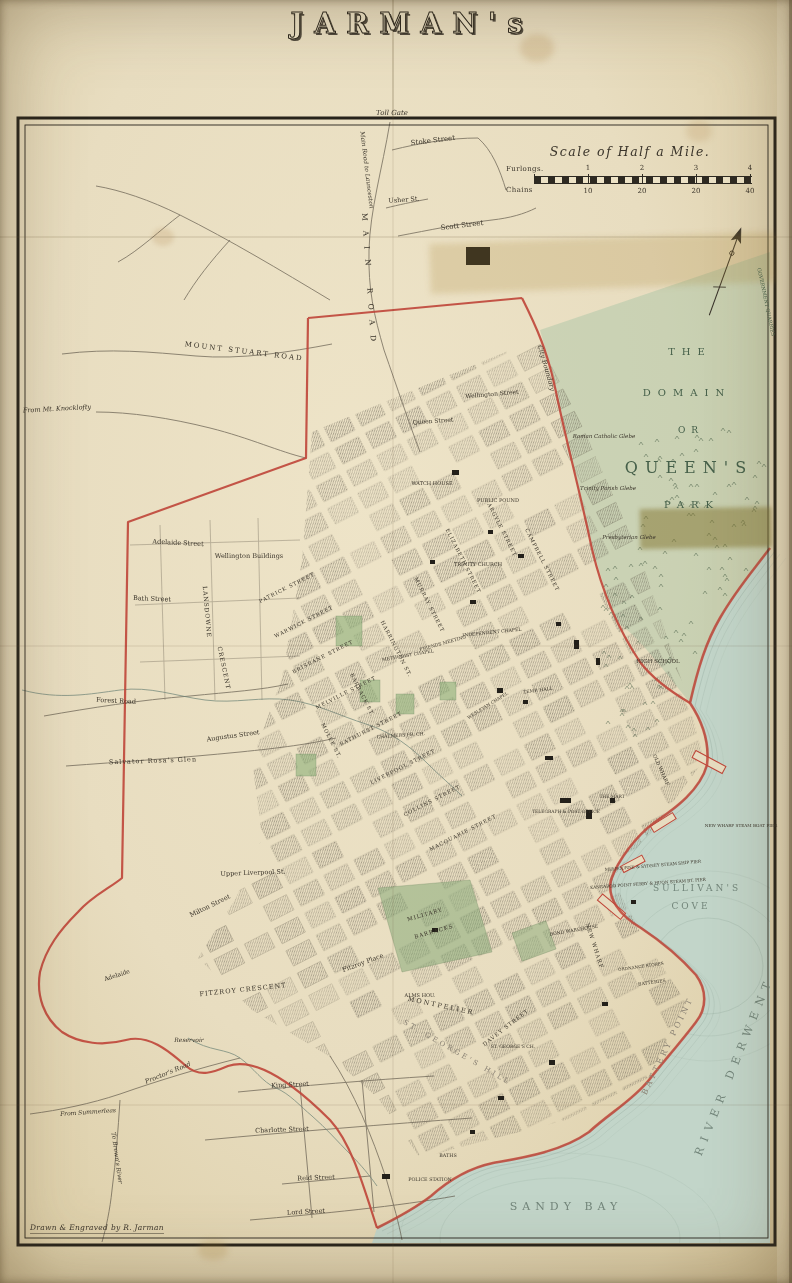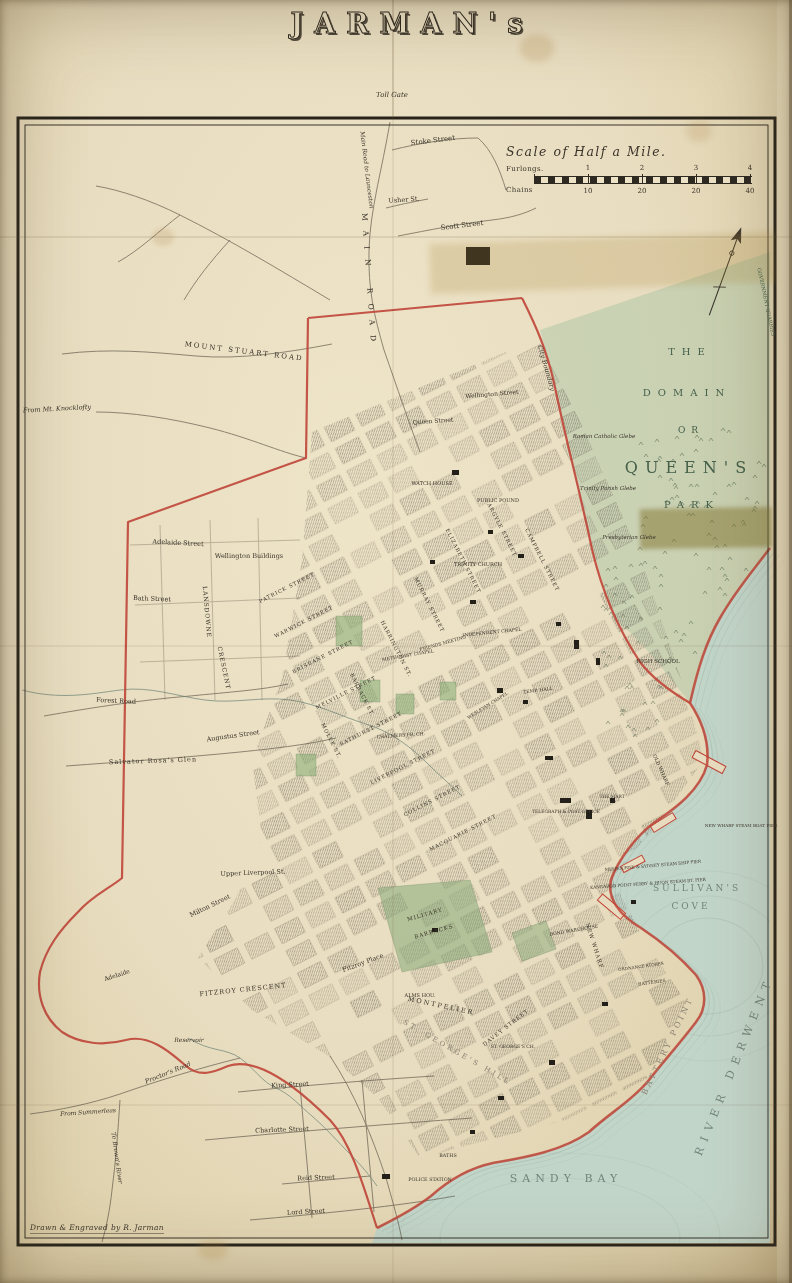--- a/index.html
+++ b/index.html
@@ -14,21 +14,21 @@
   .map-label{position:absolute;white-space:nowrap;line-height:1;transform-origin:50% 50%;}
   .title-block{position:absolute;top:8px;left:16px;width:100%;text-align:center;z-index:4;}
   .title-jarmans{display:inline-block;font-family:"DejaVu Serif",serif;font-weight:700;font-size:27px;
     letter-spacing:11px;color:#ece2c6;-webkit-text-stroke:1px #2b261d;
     text-shadow:2px 2px 0 rgba(43,38,29,.8);}
   .title-main{margin-top:4px;font-family:"Liberation Sans","DejaVu Sans",sans-serif;font-weight:700;
     color:#1f1b14;display:flex;justify-content:center;align-items:baseline;gap:16px;}
   .title-main .big{font-size:45px;letter-spacing:5px;transform:scaleY(1.06);}
   .title-main .small{font-size:28px;letter-spacing:1px;}
   .scale-bar{position:absolute;left:506px;top:144px;width:248px;z-index:4;}
-  .sb-title{font-style:italic;font-size:12.5px;text-align:left;letter-spacing:1.5px;color:#3a342a;}
+  .sb-title{font-style:italic;font-size:12.5px;text-align:center;letter-spacing:1.5px;color:#3a342a;}
   .sb-body{position:relative;margin-top:3px;height:36px;}
   .sb-unit-top{position:absolute;left:0;top:3px;font-size:7px;letter-spacing:.4px;}
   .sb-unit-bottom{position:absolute;left:0;bottom:4px;font-size:7px;letter-spacing:.4px;}
   .sb-rule{position:absolute;left:28px;right:2px;top:14px;height:6px;
     border-top:1.2px solid #2e2a22;border-bottom:1.2px solid #2e2a22;
     background:repeating-linear-gradient(90deg,#2e2a22 0 7px,rgba(236,226,198,.92) 7px 14px);}
   .sb-f,.sb-c{position:absolute;font-size:7px;transform:translateX(-50%);}
   .sb-f{top:2px;} .sb-c{bottom:3px;}
   .sb-tick{position:absolute;top:12px;width:1px;height:10px;background:#2e2a22;}
   .credit-drawn{position:absolute;left:30px;top:1223px;font-size:7.5px;font-style:italic;
@@ -1029,21 +1029,21 @@
   <div class="stain" style="left:198px;top:1240px;width:30px;height:20px;background:rgba(170,130,55,.2);border-radius:50%;filter:blur(3px);"></div>
   <div class="crease" style="left:392px;top:0;width:2px;height:118px;background:rgba(100,80,50,.22);filter:blur(.5px);"></div>
   <div class="crease" style="left:392px;top:118px;width:2px;height:1165px;background:rgba(100,80,50,.08);"></div>
   <div class="crease" style="left:0;top:236px;width:792px;height:2px;background:rgba(100,80,50,.12);"></div>
   <div class="crease" style="left:0;top:645px;width:792px;height:2px;background:rgba(100,80,50,.08);"></div>
   <div class="crease" style="left:0;top:1104px;width:792px;height:2px;background:rgba(100,80,50,.08);"></div>
   <div class="right-margin"></div>
   <div class="scan-edge"></div>
 
   <div class="label-layer" id="label-layer">
-      <span class="map-label" style="left: 392px; top: 95px; font-size: 7px; font-style: italic; color: rgb(58, 52, 42); transform: translate(-50%, -50%) rotate(0deg);">Toll Gate</span>
+      <span class="map-label" style="left: 392px; top: 113px; font-size: 7px; font-style: italic; color: rgb(58, 52, 42); transform: translate(-50%, -50%) rotate(0deg);">Toll Gate</span>
       <span class="map-label" style="left: 367px; top: 170px; font-size: 6px; font-style: italic; color: rgb(58, 52, 42); transform: translate(-50%, -50%) rotate(83deg);">Main Road to Launceston</span>
       <span class="map-label" style="left: 433px; top: 141px; font-size: 7px; color: rgb(58, 52, 42); transform: translate(-50%, -50%) rotate(-7deg);">Stoke Street</span>
       <span class="map-label" style="left: 404px; top: 200px; font-size: 6.5px; color: rgb(58, 52, 42); transform: translate(-50%, -50%) rotate(-4deg);">Usher St.</span>
       <span class="map-label" style="left: 462px; top: 226px; font-size: 7px; color: rgb(58, 52, 42); transform: translate(-50%, -50%) rotate(-7deg);">Scott Street</span>
       <span class="map-label" style="left: 369px; top: 282px; font-size: 7.5px; letter-spacing: 10px; color: rgb(58, 52, 42); transform: translate(-50%, -50%) rotate(86deg);">MAIN ROAD</span>
       <span class="map-label" style="left: 244px; top: 352px; font-size: 7px; letter-spacing: 2px; color: rgb(58, 52, 42); transform: translate(-50%, -50%) rotate(7deg);">MOUNT STUART ROAD</span>
       <span class="map-label" style="left: 57px; top: 409px; font-size: 6.5px; font-style: italic; color: rgb(58, 52, 42); transform: translate(-50%, -50%) rotate(-3deg);">From Mt. Knocklofty</span>
       <span class="map-label" style="left: 546px; top: 368px; font-size: 6.5px; font-style: italic; color: rgb(58, 52, 42); transform: translate(-50%, -50%) rotate(74deg);">City Boundary</span>
       <span class="map-label" style="left: 766px; top: 302px; font-size: 5px; color: rgb(70, 96, 74); transform: translate(-50%, -50%) rotate(78deg);">GOVERNMENT QUARRIES</span>
       <span class="map-label" style="left: 690px; top: 352px; font-size: 10px; letter-spacing: 7px; color: rgb(70, 96, 74); transform: translate(-50%, -50%) rotate(0deg);">THE</span>
@@ -1117,21 +1117,21 @@
       <span class="map-label" style="left: 168px; top: 1073px; font-size: 6.5px; font-style: italic; color: rgb(58, 52, 42); transform: translate(-50%, -50%) rotate(-22deg);">Proctor's Road</span>
       <span class="map-label" style="left: 117px; top: 975px; font-size: 6px; color: rgb(58, 52, 42); transform: translate(-50%, -50%) rotate(-18deg);">Adelaide</span>
       <span class="map-label" style="left: 88px; top: 1112px; font-size: 6px; font-style: italic; color: rgb(58, 52, 42); transform: translate(-50%, -50%) rotate(-4deg);">From Summerleas</span>
       <span class="map-label" style="left: 117px; top: 1158px; font-size: 6px; font-style: italic; color: rgb(58, 52, 42); transform: translate(-50%, -50%) rotate(82deg);">To Brown's River</span>
       <span class="map-label" style="left: 290px; top: 1085px; font-size: 6.5px; color: rgb(58, 52, 42); transform: translate(-50%, -50%) rotate(-3deg);">King Street</span>
       <span class="map-label" style="left: 282px; top: 1130px; font-size: 6.5px; color: rgb(58, 52, 42); transform: translate(-50%, -50%) rotate(-2deg);">Charlotte Street</span>
       <span class="map-label" style="left: 316px; top: 1178px; font-size: 6.5px; color: rgb(58, 52, 42); transform: translate(-50%, -50%) rotate(-2deg);">Reid Street</span>
       <span class="map-label" style="left: 306px; top: 1212px; font-size: 6.5px; color: rgb(58, 52, 42); transform: translate(-50%, -50%) rotate(-3deg);">Lord Street</span>
       <span class="map-label" style="left: 430px; top: 1180px; font-size: 4.8px; color: rgb(58, 52, 42); transform: translate(-50%, -50%) rotate(0deg);">POLICE STATION</span>
       <span class="map-label" style="left: 448px; top: 1156px; font-size: 4.8px; color: rgb(58, 52, 42); transform: translate(-50%, -50%) rotate(0deg);">BATHS</span>
-      <span class="map-label" style="left: 566px; top: 1178px; font-size: 11px; letter-spacing: 5px; color: rgb(114, 133, 122); transform: translate(-50%, -50%) rotate(0deg);">SANDY BAY</span>
+      <span class="map-label" style="left: 566px; top: 1206px; font-size: 11px; letter-spacing: 5px; color: rgb(114, 133, 122); transform: translate(-50%, -50%) rotate(0deg);">SANDY BAY</span>
       <span class="map-label" style="left: 734px; top: 1066px; font-size: 11px; letter-spacing: 7px; color: rgb(114, 133, 122); transform: translate(-50%, -50%) rotate(-68deg);">RIVER DERWENT</span>
     </div>
 
   <div class="title-block">
     <div class="title-jarmans">JARMAN's</div>
   </div>
 
   <div class="scale-bar">
     <div class="sb-title">Scale of Half a Mile.</div>
     <div class="sb-body">

